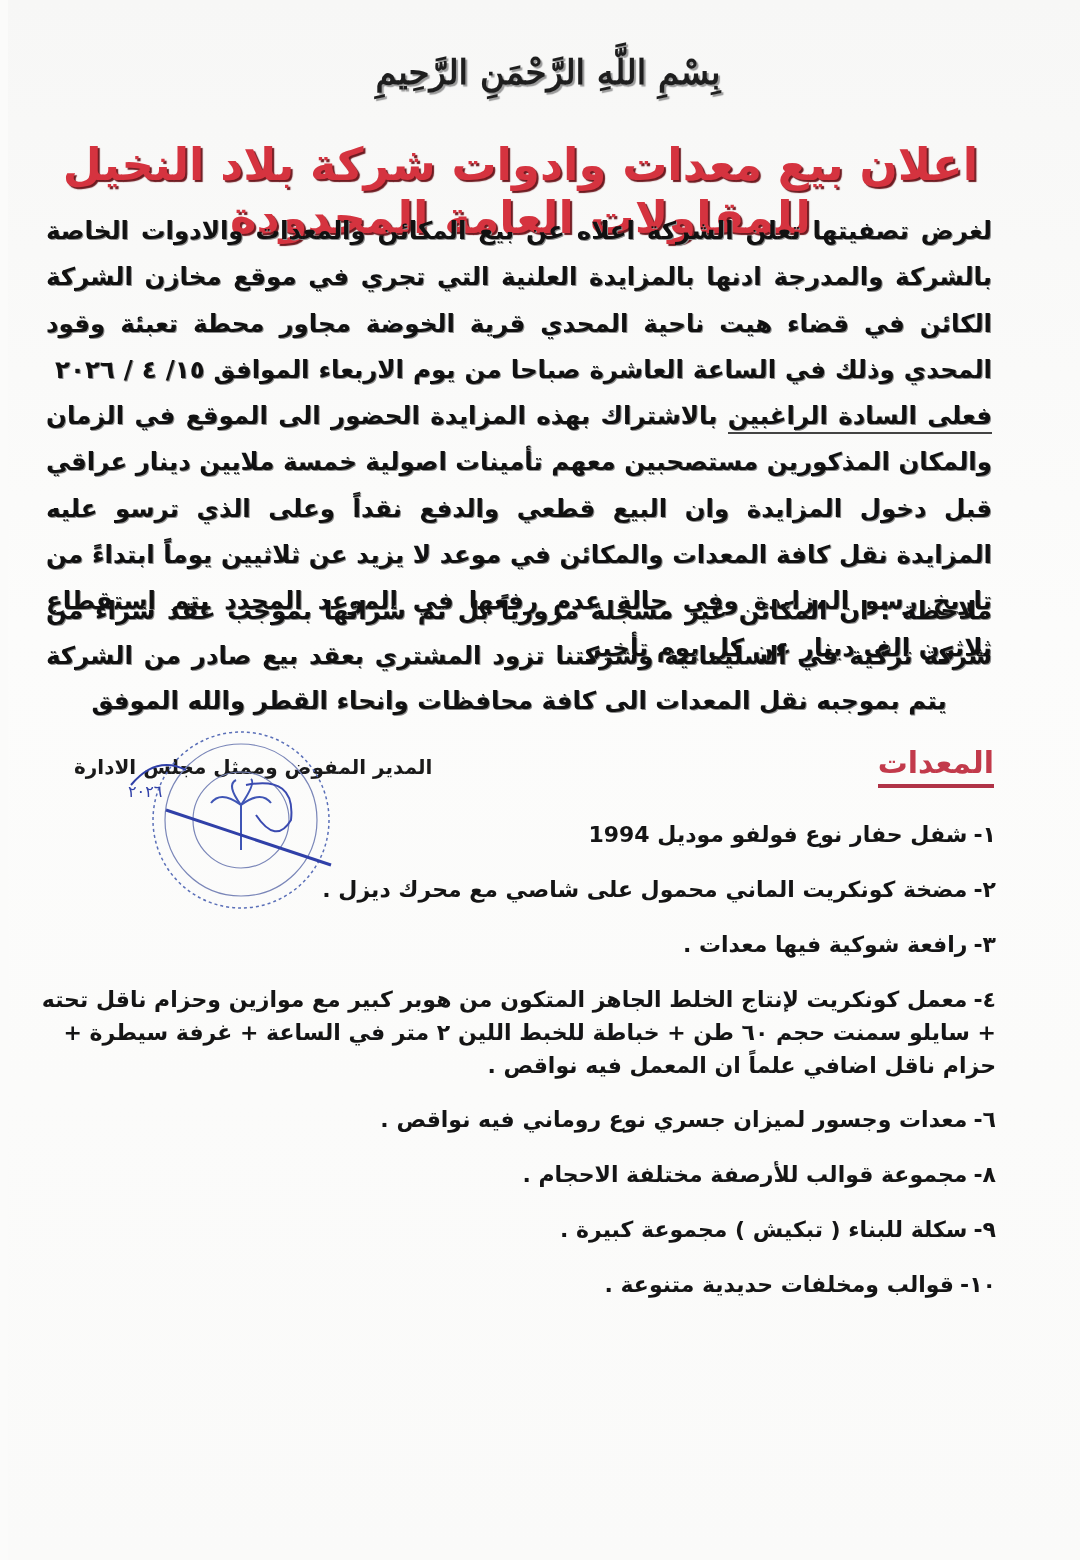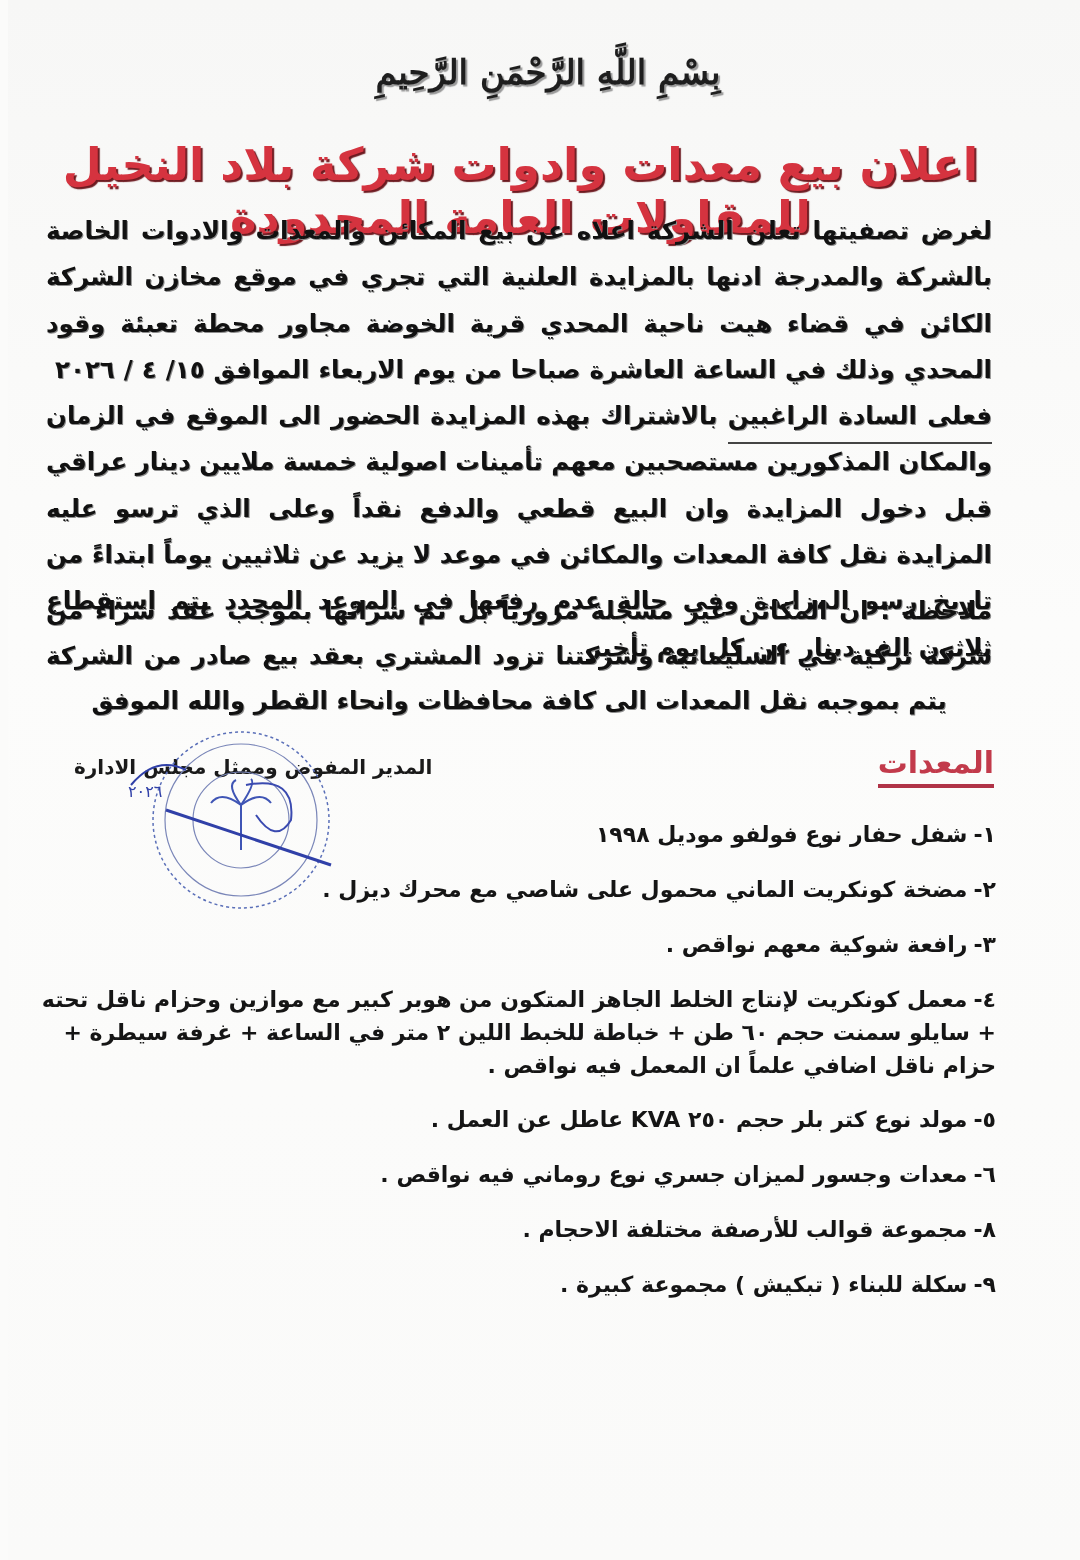--- a/index.html
+++ b/index.html
@@ -24,21 +24,21 @@
       position:absolute; left:40px; right:95px; top:138px; text-align:center;
       direction:rtl; font-size:45px; font-weight:bold; color:#d5333f;
       text-shadow:2px 2px 1px #6d1a20; letter-spacing:0px;
     }
     .body-text {
       position:absolute; left:38px; right:96px; top:208px;
       direction:rtl; text-align:justify; text-align-last:right;
       font-size:24.5px; font-weight:bold; line-height:46.3px; color:#111;
       text-shadow:1px 1px 0 #8d8d8d;
     }
-    .underlined { border-bottom:2px solid #444; padding-bottom:12px; }
+    .underlined { border-bottom:2px solid #444; padding-bottom:2px; }
     .note-text {
       position:absolute; left:38px; right:96px; top:588px;
       direction:rtl; text-align:justify; text-align-last:center;
       font-size:24.5px; font-weight:bold; line-height:45px; color:#111;
       text-shadow:1px 1px 0 #8d8d8d;
     }
     .section-head {
       position:absolute; right:94px; top:745px;
       font-size:30px; font-weight:bold; color:#c23a4b; direction:rtl;
       border-bottom:4px solid #b03347; padding-bottom:4px;margin-left:44px;
@@ -92,23 +92,23 @@
     </g>
     <path d="M5 60 Q30 30 60 45" stroke="#3040a8" stroke-width="2" fill="none"></path>
     <path d="M40 85 L205 140" stroke="#3040a8" stroke-width="3" fill="none"></path>
     <path d="M120 60 Q170 50 165 95 Q150 120 130 90" stroke="#3a4ab0" stroke-width="2" fill="none"></path>
     <text x="2" y="72" fill="#3040a8" font-size="16" font-family="DejaVu Sans, sans-serif">٢٠٢٦</text>
   </svg>
 
   <div class="section-head">المعدات</div>
 
   <ul class="items">
-    <li class="item"><span class="item-num">١-</span><span>شفل حفار نوع فولفو موديل ١٩٩٨</span></li>
+    <li class="item"><span class="item-num">١-</span><span>شفل حفار نوع فولفو موديل 1994</span></li>
     <li class="item"><span class="item-num">٢-</span><span>مضخة كونكريت الماني محمول على شاصي مع محرك ديزل .</span></li>
-    <li class="item"><span class="item-num">٣-</span><span>رافعة شوكية معهم نواقص .</span></li>
+    <li class="item"><span class="item-num">٣-</span><span>رافعة شوكية فيها معدات .</span></li>
     <li class="item multi"><span class="item-num">٤-</span><span>معمل كونكريت لإنتاج الخلط الجاهز المتكون من هوبر كبير مع موازين وحزام ناقل تحته + سايلو سمنت حجم ٦٠ طن + خباطة للخبط اللين ٢ متر في الساعة + غرفة سيطرة + حزام ناقل اضافي علماً ان المعمل فيه نواقص .</span></li>
-    <li class="item"><span class="item-num">٥-</span><span>مولد نوع كتر بلر حجم ٢٥٠ KVA عاطل عن العمل .</span></li>
     <li class="item"><span class="item-num">٦-</span><span>معدات وجسور لميزان جسري نوع روماني فيه نواقص .</span></li>
     <li class="item"><span class="item-num">٨-</span><span>مجموعة قوالب للأرصفة مختلفة الاحجام .</span></li>
     <li class="item"><span class="item-num">٩-</span><span>سكلة للبناء ( تبكيش ) مجموعة كبيرة .</span></li>
+    <li class="item"><span class="item-num">١٠-</span><span>قوالب ومخلفات حديدية متنوعة .</span></li>
   </ul>
 
 </div>
 
 </body></html>

